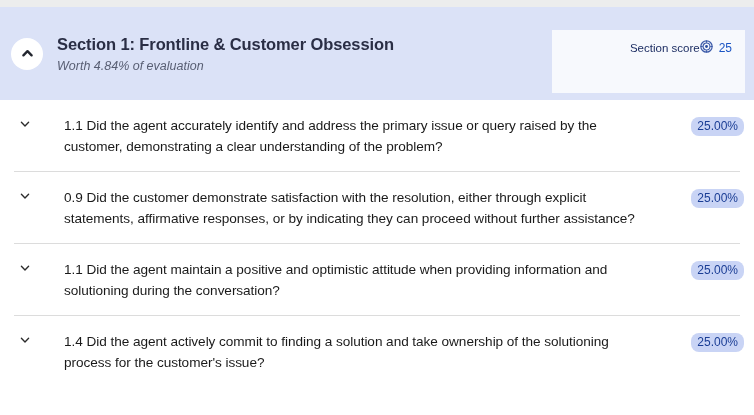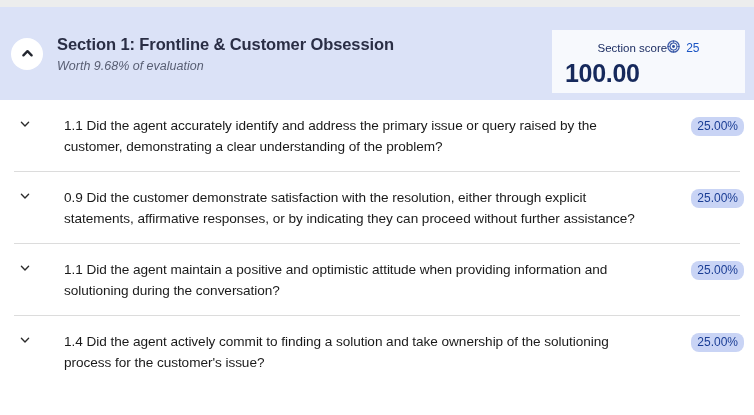--- a/index.html
+++ b/index.html
@@ -77,21 +77,21 @@
     top: 23px;
     width: 193px;
     height: 63px;
     background: #f7f9fd;
     box-sizing: border-box;
     padding: 9px 13px 0 13px;
   }
   .score-card-row {
     display: flex;
     align-items: center;
-    justify-content: center;
+    justify-content: flex-end;
   }
   .score-label {
     font-size: 11.5px;
     color: #1d2e63;
     line-height: 14px;
   }
   .score-weight {
     display: flex;
     align-items: center;
     gap: 6px;
@@ -166,39 +166,38 @@
     <button class="collapse-btn">
       <span>
         <svg width="15" height="15" viewBox="0 0 15 15">
           <path d="M3.4 9.3 L7.5 5.2 L11.6 9.3" stroke="#23262f" stroke-width="2.4" fill="none" stroke-linecap="round" stroke-linejoin="round"></path>
         </svg>
       </span>
     </button>
 
     <div class="section-titles">
       <div class="section-title">Section 1: Frontline &amp; Customer Obsession</div>
-      <div class="section-sub">Worth 9.68% of evaluation</div>
+      <div class="section-sub">Worth 4.84% of evaluation</div>
     </div>
 
     <div class="score-card">
       <div class="score-card-row">
         <div class="score-label">Section score</div>
         <div class="score-weight">
           <span>
             <svg width="13" height="13" viewBox="0 0 14 14">
               <circle cx="7" cy="7" r="6.1" fill="none" stroke="#3d5ba9" stroke-width="1.3"></circle>
               <circle cx="7" cy="7" r="3.7" fill="none" stroke="#3d5ba9" stroke-width="1.2"></circle>
               <circle cx="7" cy="7" r="1.5" fill="#2a4a9c"></circle>
               <path d="M7 0.6 V3 M7 11 V13.4 M0.6 7 H3 M11 7 H13.4" stroke="#3d5ba9" stroke-width="1.1"></path>
             </svg>
           </span>
           <span class="score-weight-value">25</span>
         </div>
       </div>
-      <div class="score-value">100.00</div>
     </div>
 
   </div>
 
   <div class="questions">
 
     <div class="q-row">
       <div class="q-chevron">
         <span>
           <svg width="12" height="12" viewBox="0 0 12 12">

